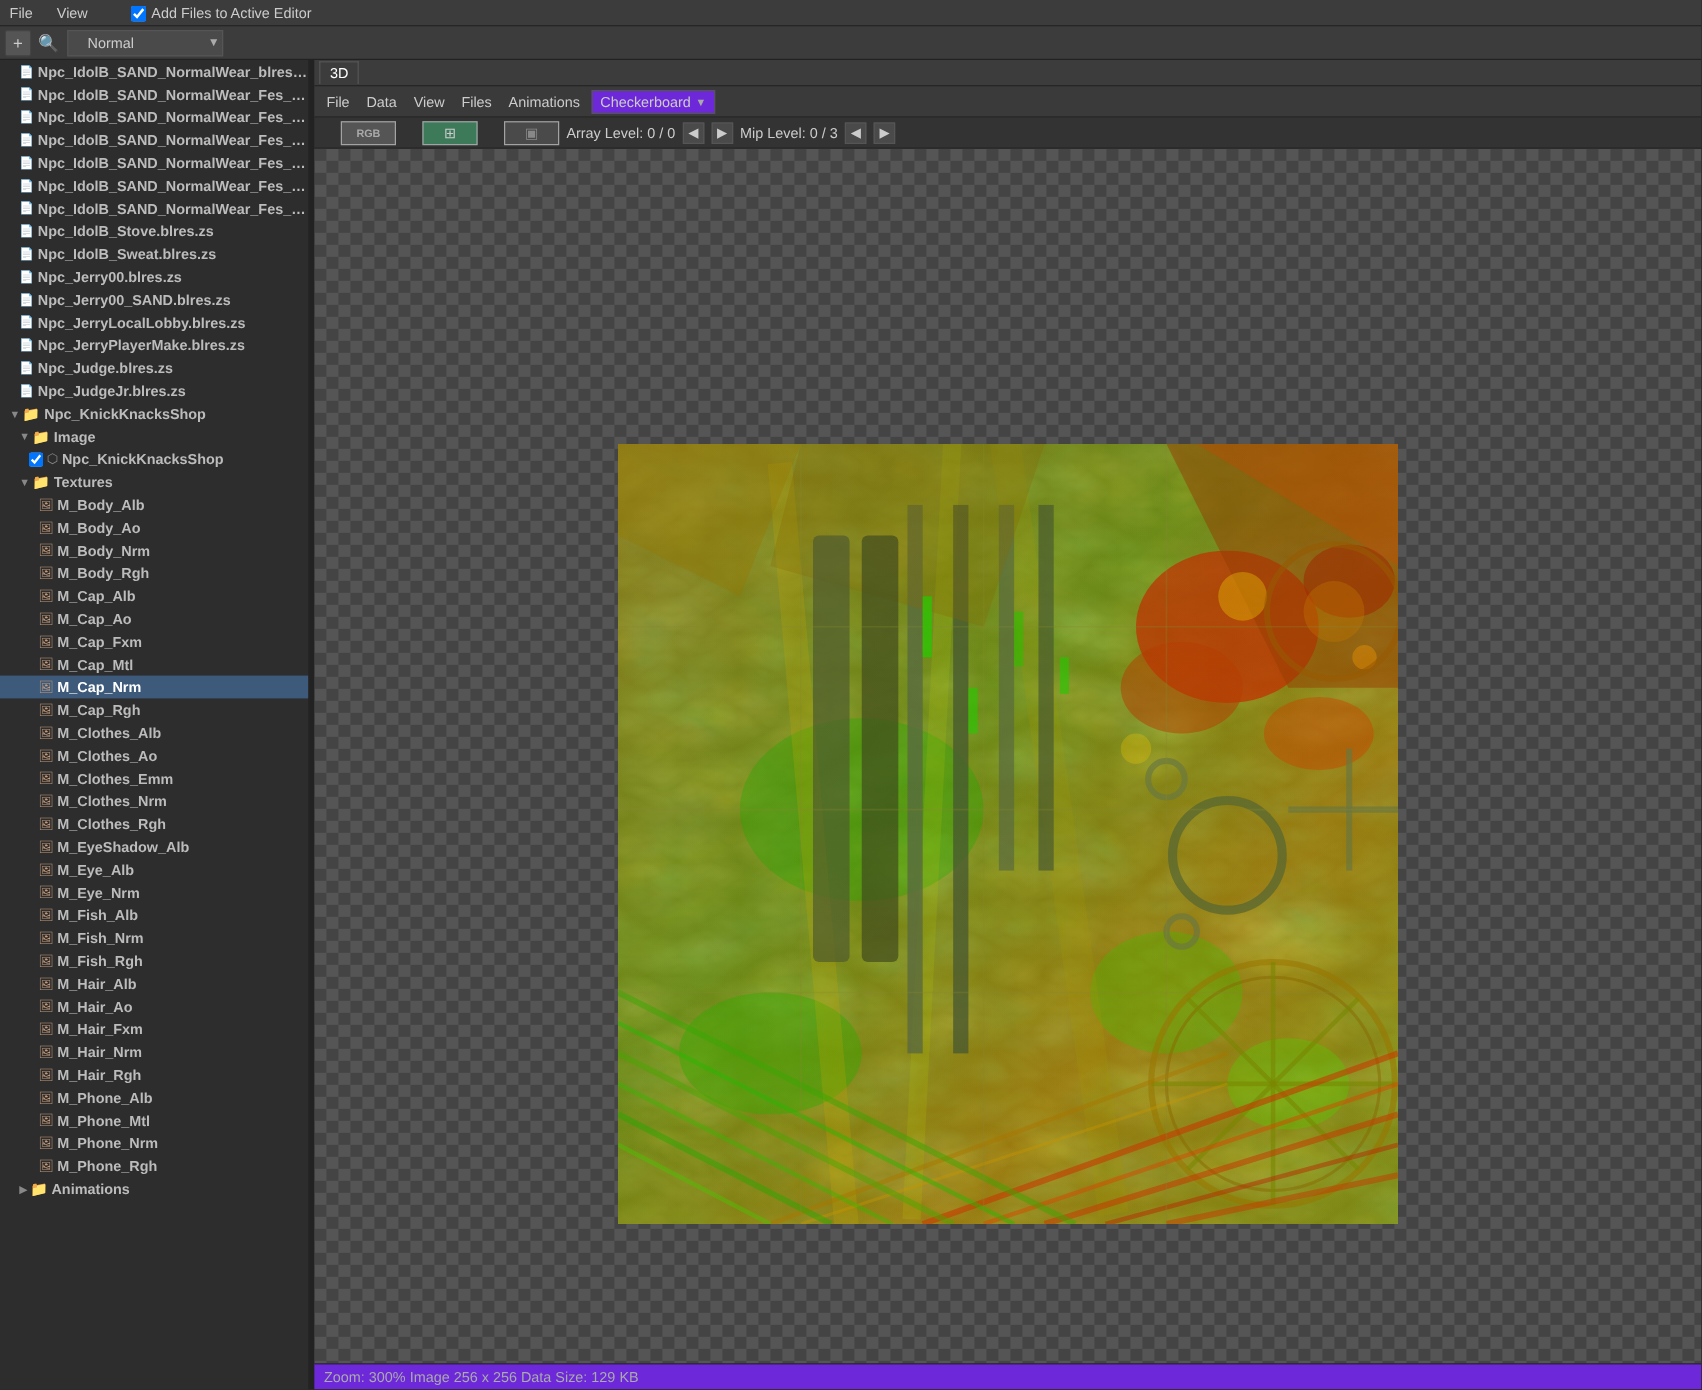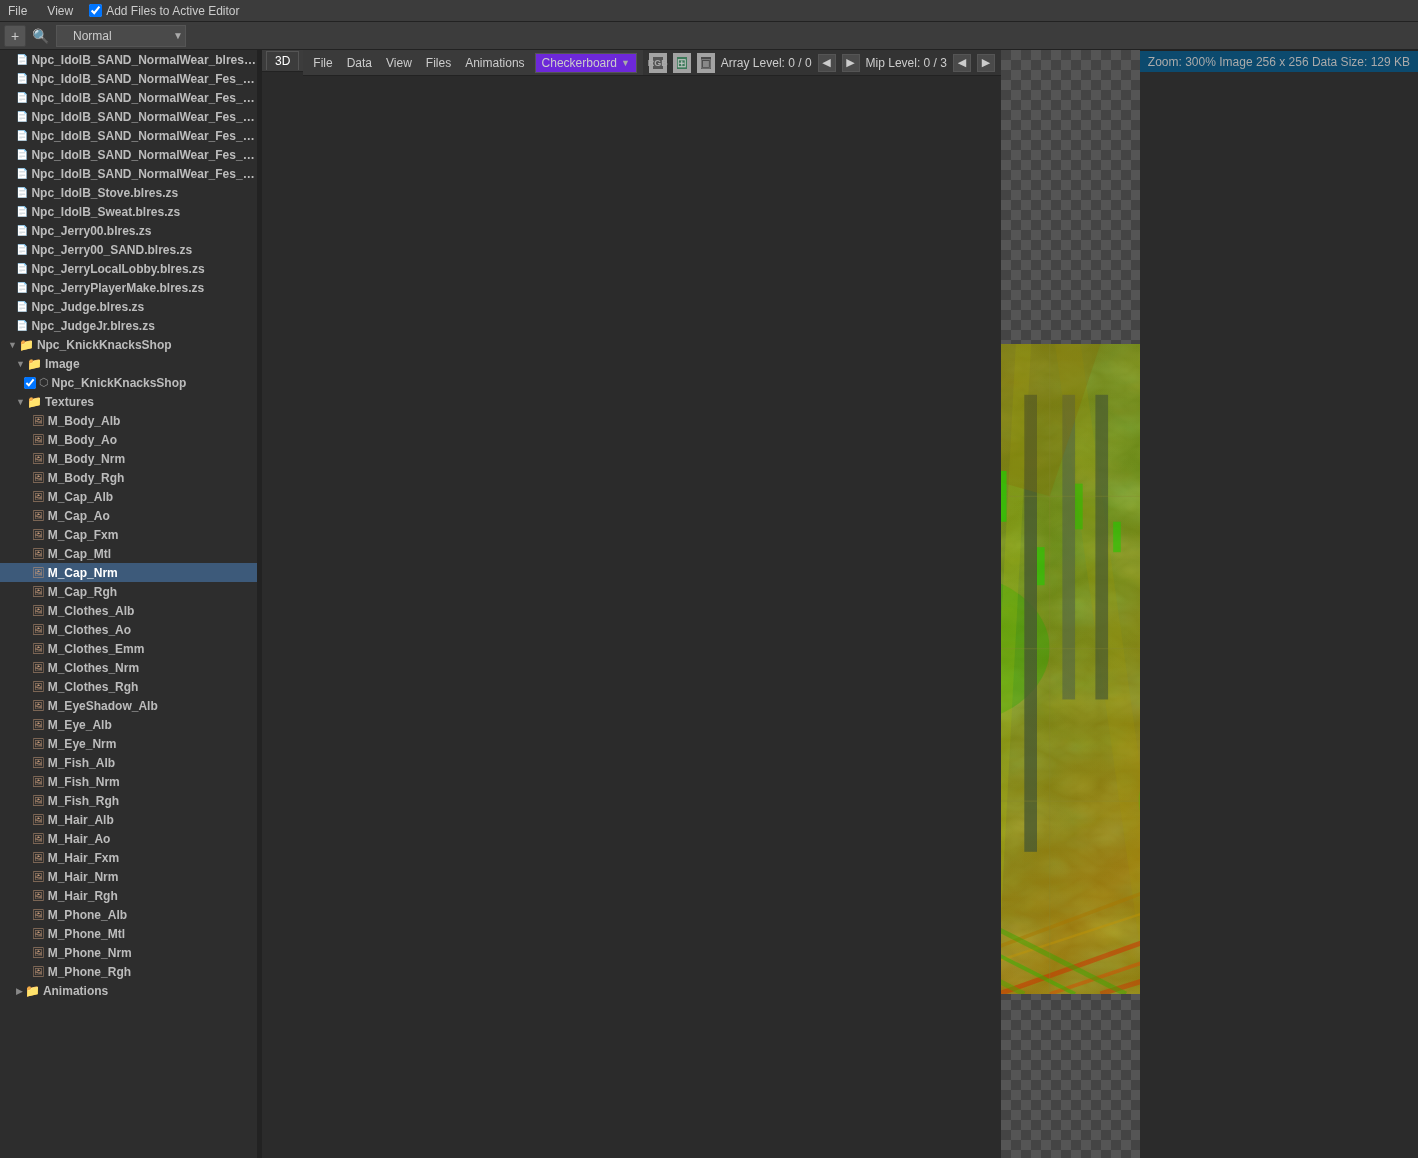--- a/index.html
+++ b/index.html
@@ -27,24 +27,25 @@
       flex-shrink: 0;
     }
     .menu-item {
       font-size: 12px;
       color: #cccccc;
       cursor: pointer;
       padding: 2px 4px;
     }
     .checkbox-label {
       display: flex;
-      align-items: flex-start;
+      align-items: flex-end;
       gap: 4px;
       font-size: 12px;
       color: #cccccc;
+      margin-left: 20px;
     }
     .checkbox-label input { margin: 0; }
 
     
     .toolbar-row {
       display: flex;
       align-items: center;
       background: #3c3c3c;
       height: 28px;
       padding: 0 4px;
@@ -168,20 +169,21 @@
     .indent-3 { padding-left: 24px; }
     .indent-4 { padding-left: 32px; }
 
     .arrow { font-size: 9px; color: #888; margin-right: 2px; flex-shrink: 0; }
     .checkbox-small { margin-right: 3px; width: 12px; height: 12px; flex-shrink: 0; }
 
     
     .right-panel {
       flex: 1;
       display: flex;
+      flex-direction: column;
       background: #2b2b2b;
     }
 
     
     .viewer-header {
       display: flex;
       align-items: center;
       background: #3c3c3c;
       height: 22px;
       border-bottom: 1px solid #222;
@@ -235,30 +237,31 @@
       display: flex;
       align-items: center;
       background: #333;
       height: 26px;
       border-bottom: 1px solid #222;
       padding: 0 6px;
       gap: 6px;
       flex-shrink: 0;
     }
     .viewer-icon-btn {
-      width: 18px;
+      width: 46px;
       height: 20px;
       background: #4a4a4a;
-      border: 4px solid #a3a3a3;
+      border: 1px solid #a3a3a3;
       display: flex;
       align-items: center;
       justify-content: center;
       cursor: pointer;
       font-size: 11px;
       color: #ccc;
+      margin-left: 16px;
     }
     .viewer-icon-btn.active { background: #3d7a5a; }
     .level-label {
       font-size: 12px;
       color: #ccc;
     }
     .nav-btn {
       width: 18px;
       height: 18px;
       background: #4a4a4a;
@@ -287,21 +290,21 @@
       left: 50%;
       transform: translate(-50%, -40%);
       width: 650px;
       height: 650px;
       image-rendering: pixelated;
     }
 
     
     .status-bar {
       height: 22px;
-      background: #0c4a6e;
+      background: #6d28d9;
       border-top: 1px solid #222;
       display: flex;
       align-items: center;
       padding: 0 8px;
       font-size: 12px;
       color: #aaa;
       flex-shrink: 0;
     }
 
     

